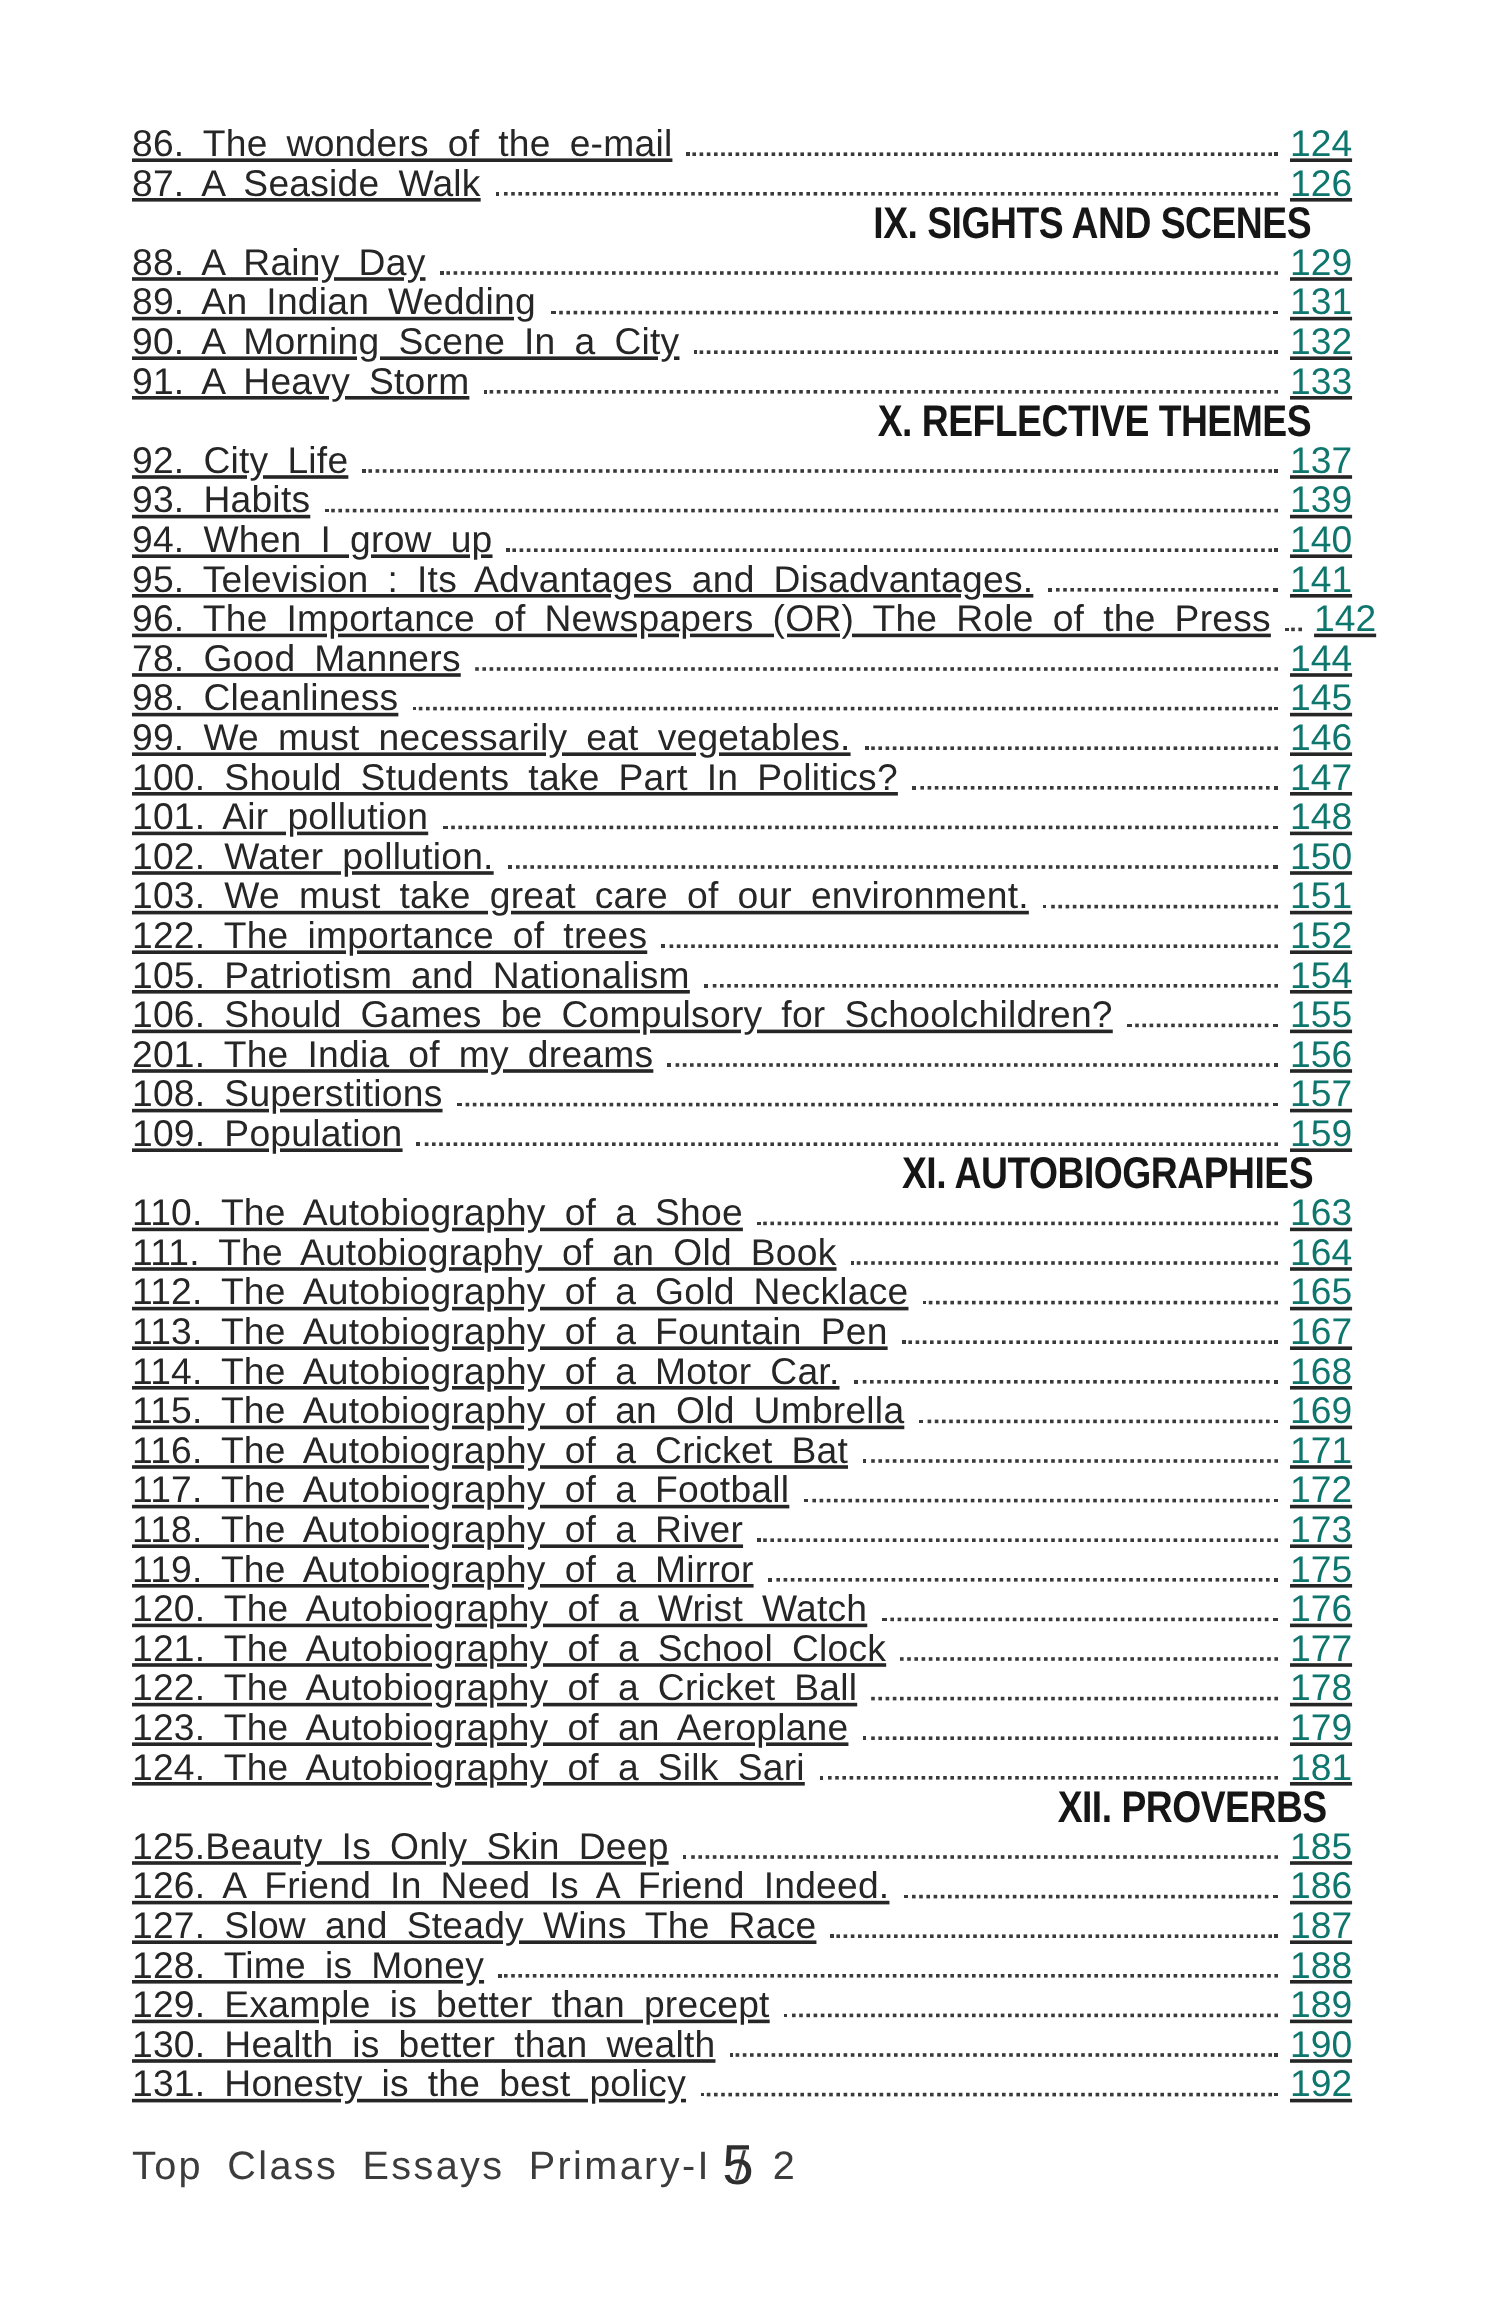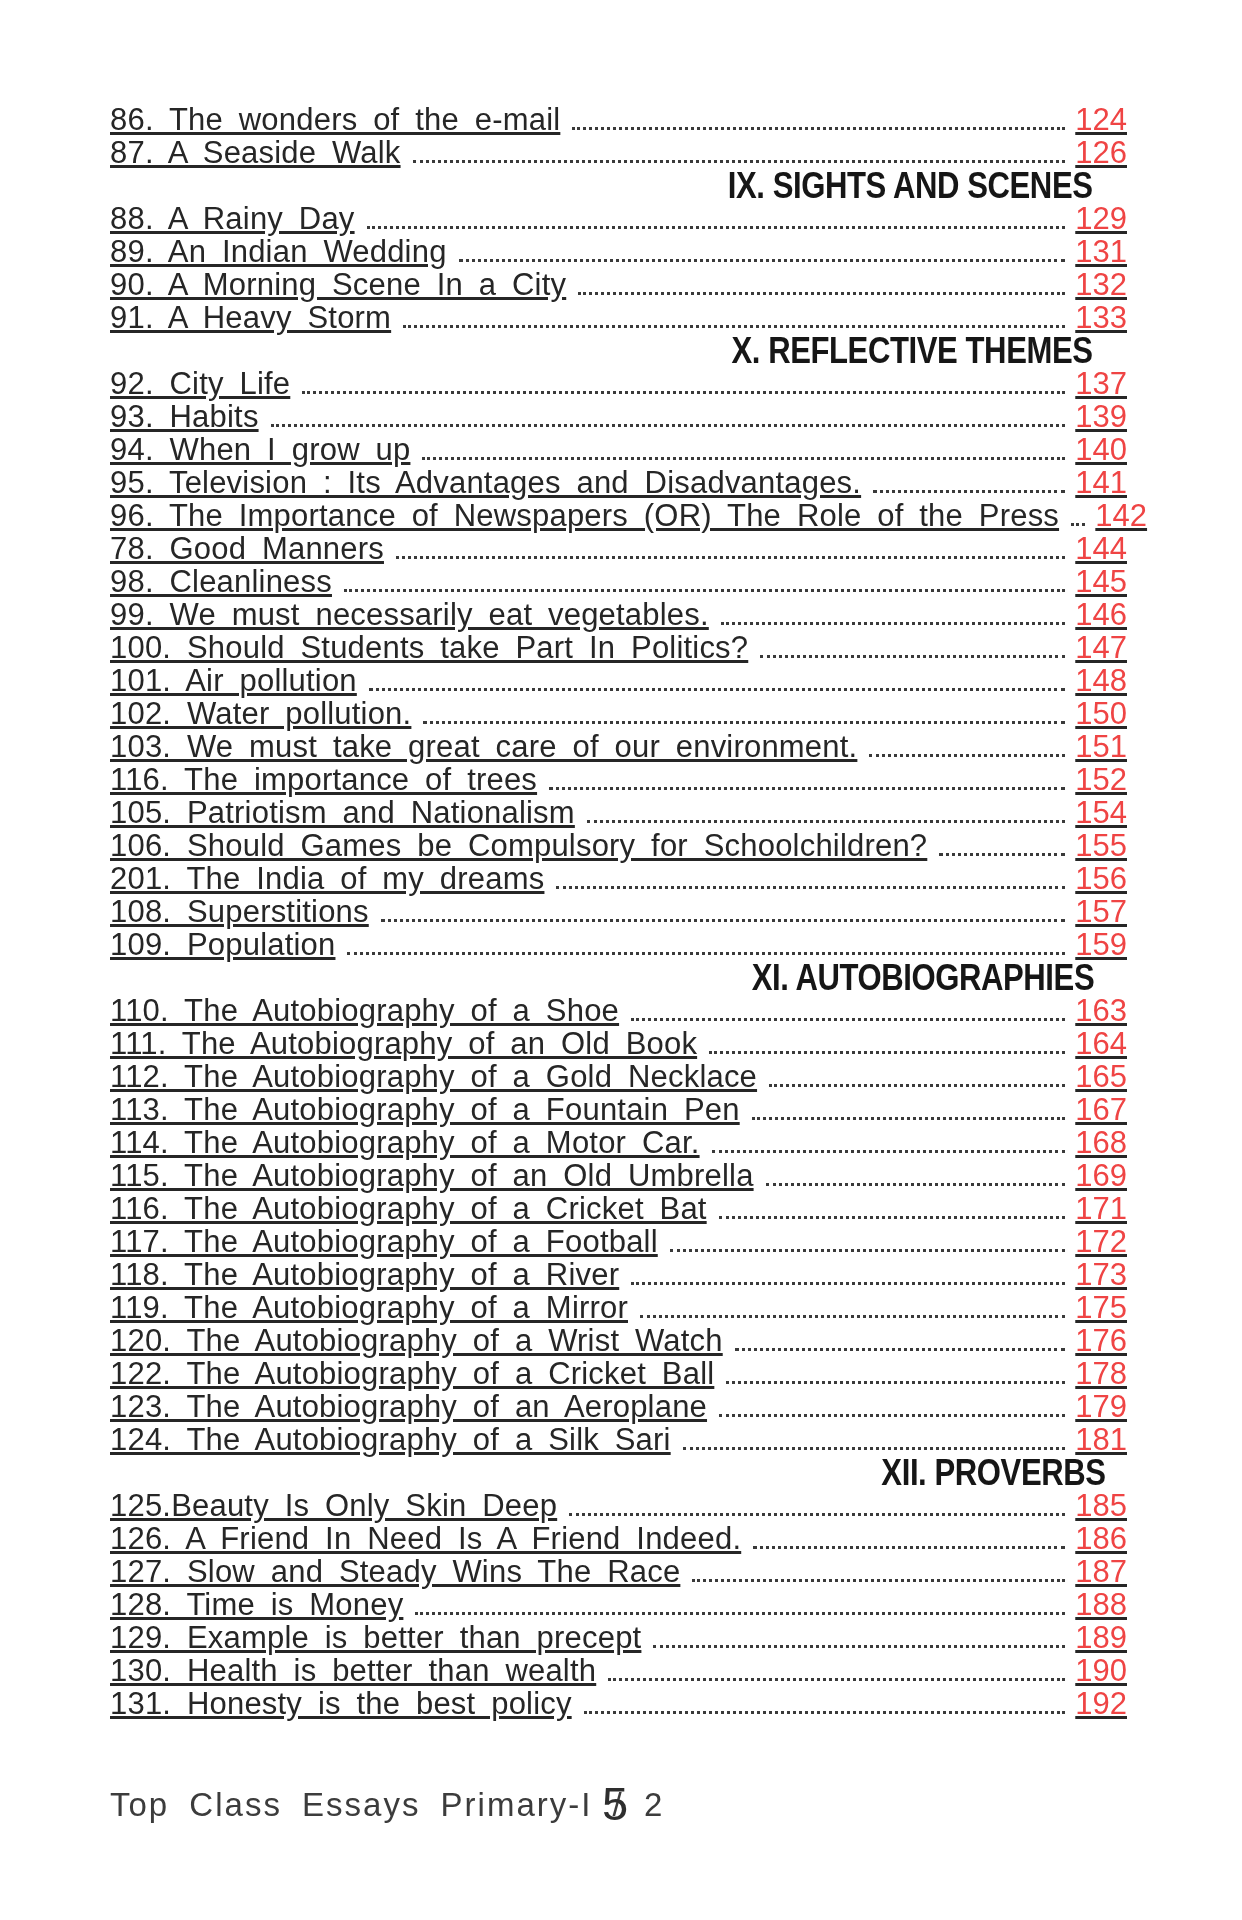--- a/index.html
+++ b/index.html
@@ -39,22 +39,22 @@
   }
   .row .dots {
     flex: 1 1 auto;
     border-bottom: 3px dotted #3a3a3a;
     margin: 0 10px 6px 12px;
     min-width: 14px;
   }
   .row .pagenum {
     flex: 0 0 auto;
     min-width: 52px;
-    text-align: right;
-    color: #ef4444;
+    text-align: left;
+    color: #0f766e;
   }
   .row.header {
     display: block;
     text-align: right;
     height: 33px;
   }
   .row.header .htext {
     display: inline-block;
     font-weight: bold;
     font-size: 37px;
@@ -201,21 +201,21 @@
       <span class="pagenum">150</span>
     </div>
 
     <div class="row entry">
       <span class="label">103. We must take great care of our environment.</span>
       <span class="dots"></span>
       <span class="pagenum">151</span>
     </div>
 
     <div class="row entry">
-      <span class="label">116. The importance of trees</span>
+      <span class="label">122. The importance of trees</span>
       <span class="dots"></span>
       <span class="pagenum">152</span>
     </div>
 
     <div class="row entry">
       <span class="label">105. Patriotism and Nationalism</span>
       <span class="dots"></span>
       <span class="pagenum">154</span>
     </div>
 
@@ -306,20 +306,25 @@
       <span class="dots"></span>
       <span class="pagenum">175</span>
     </div>
 
     <div class="row entry">
       <span class="label">120. The Autobiography of a Wrist Watch</span>
       <span class="dots"></span>
       <span class="pagenum">176</span>
     </div>
 
+    <div class="row entry">
+      <span class="label">121. The Autobiography of a School Clock</span>
+      <span class="dots"></span>
+      <span class="pagenum">177</span>
+    </div>
 
     <div class="row entry">
       <span class="label">122. The Autobiography of a Cricket Ball</span>
       <span class="dots"></span>
       <span class="pagenum">178</span>
     </div>
 
     <div class="row entry">
       <span class="label">123. The Autobiography of an Aeroplane</span>
       <span class="dots"></span>

